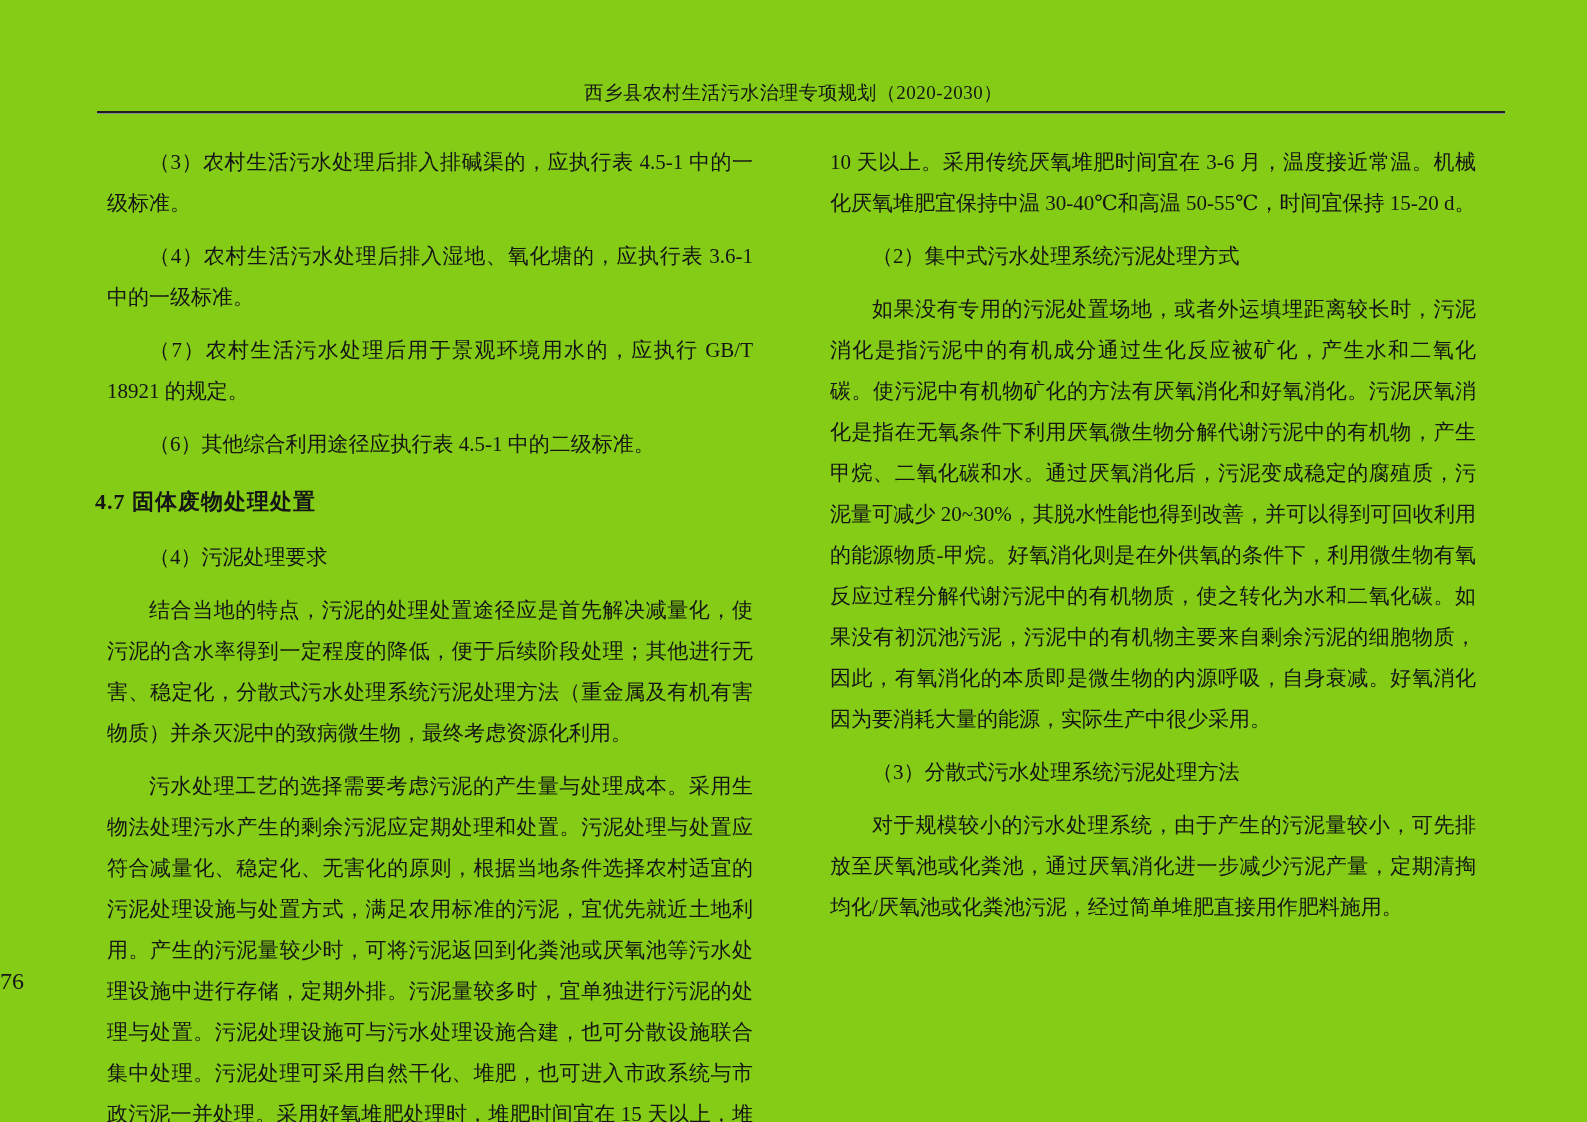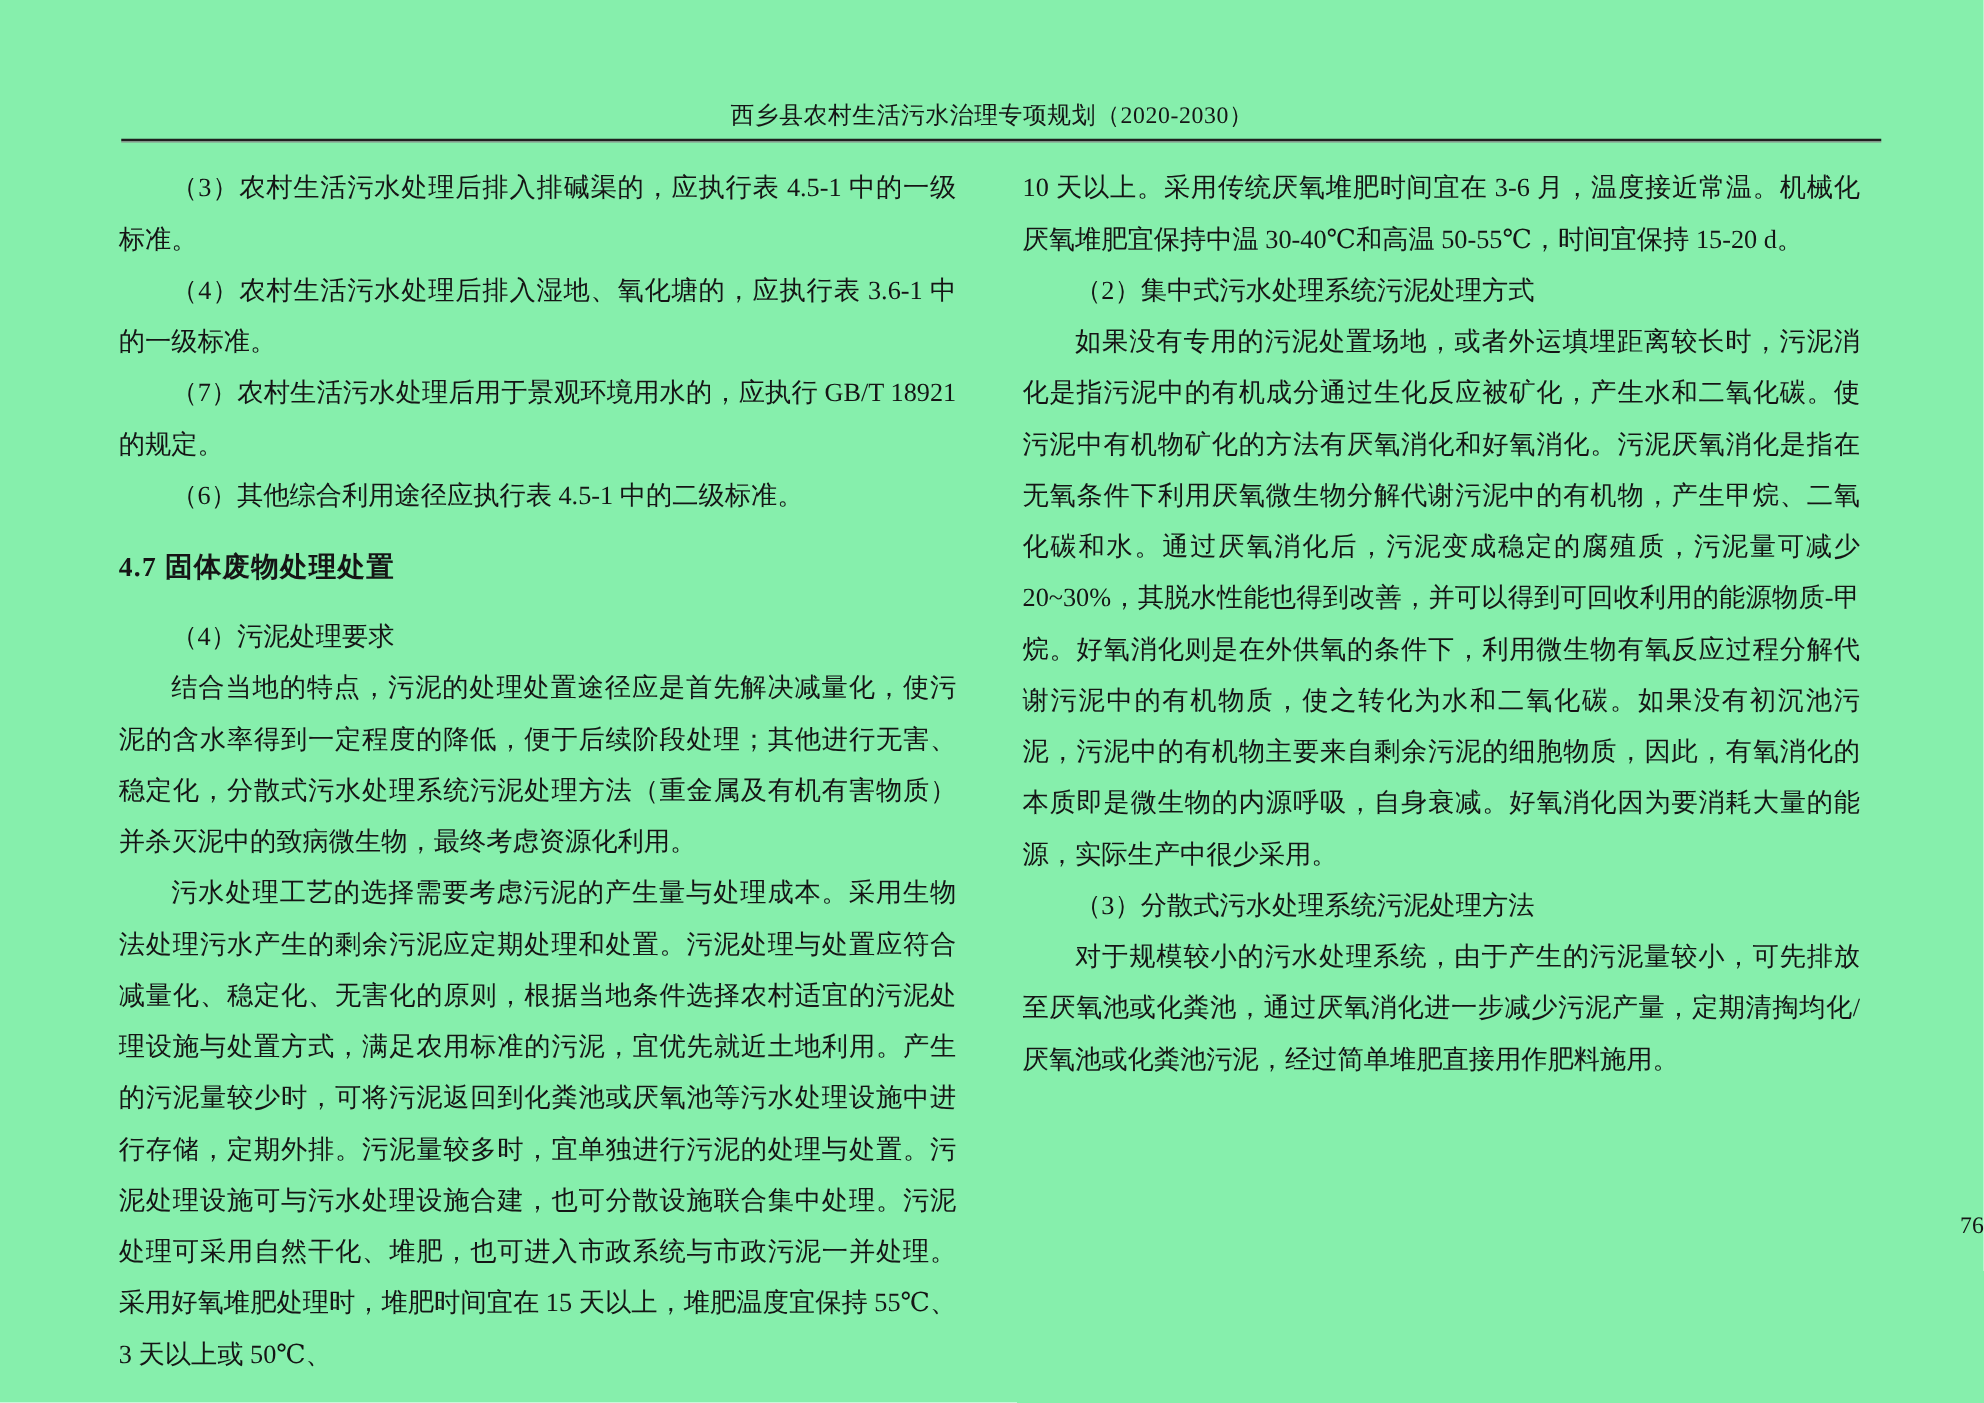--- a/index.html
+++ b/index.html
@@ -1,20 +1,20 @@
 <!DOCTYPE html>
 <html><head>
 <meta charset="utf-8">
 <style>
   html,body{margin:0;padding:0;background:#ffffff;}
   .page{
     position:relative;
     width:1587px;
     height:1122px;
-    background:#86efac;
+    background:#84cc16;
     font-family:"Liberation Serif","DejaVu Serif",serif;
     color:#151515;
     overflow:hidden;
   }
   .header-title{
     position:absolute;
     top:82px;
     left:0;
     width:100%;
     text-align:center;
@@ -38,39 +38,39 @@
     display:flex;
     gap:53px;
   }
   .col{
     width:670px;
     font-size:21px;
     line-height:41px;
     text-align:justify;
   }
   .para{
-    margin:0;
+    margin:12px;
     word-break:normal;
   }
   .para.indent{ text-indent:42px; }
   .section-heading{
     font-size:22px;
     line-height:44px;
     font-weight:bold;
     margin:15px 0 13px 0;
     text-align:left;
     letter-spacing:1px;
   }
   .page-number{
     position:absolute;
     top:970px;
     left:0;
     width:100%;
-    text-align:right;
-    font-size:19px;
+    text-align:left;
+    font-size:24px;
     line-height:22px;
   }
 </style>
 </head>
 <body>
 
 <div class="page">
   <div class="header-title">西乡县农村生活污水治理专项规划（2020-2030）</div>
   <div class="header-rule"></div>
 

